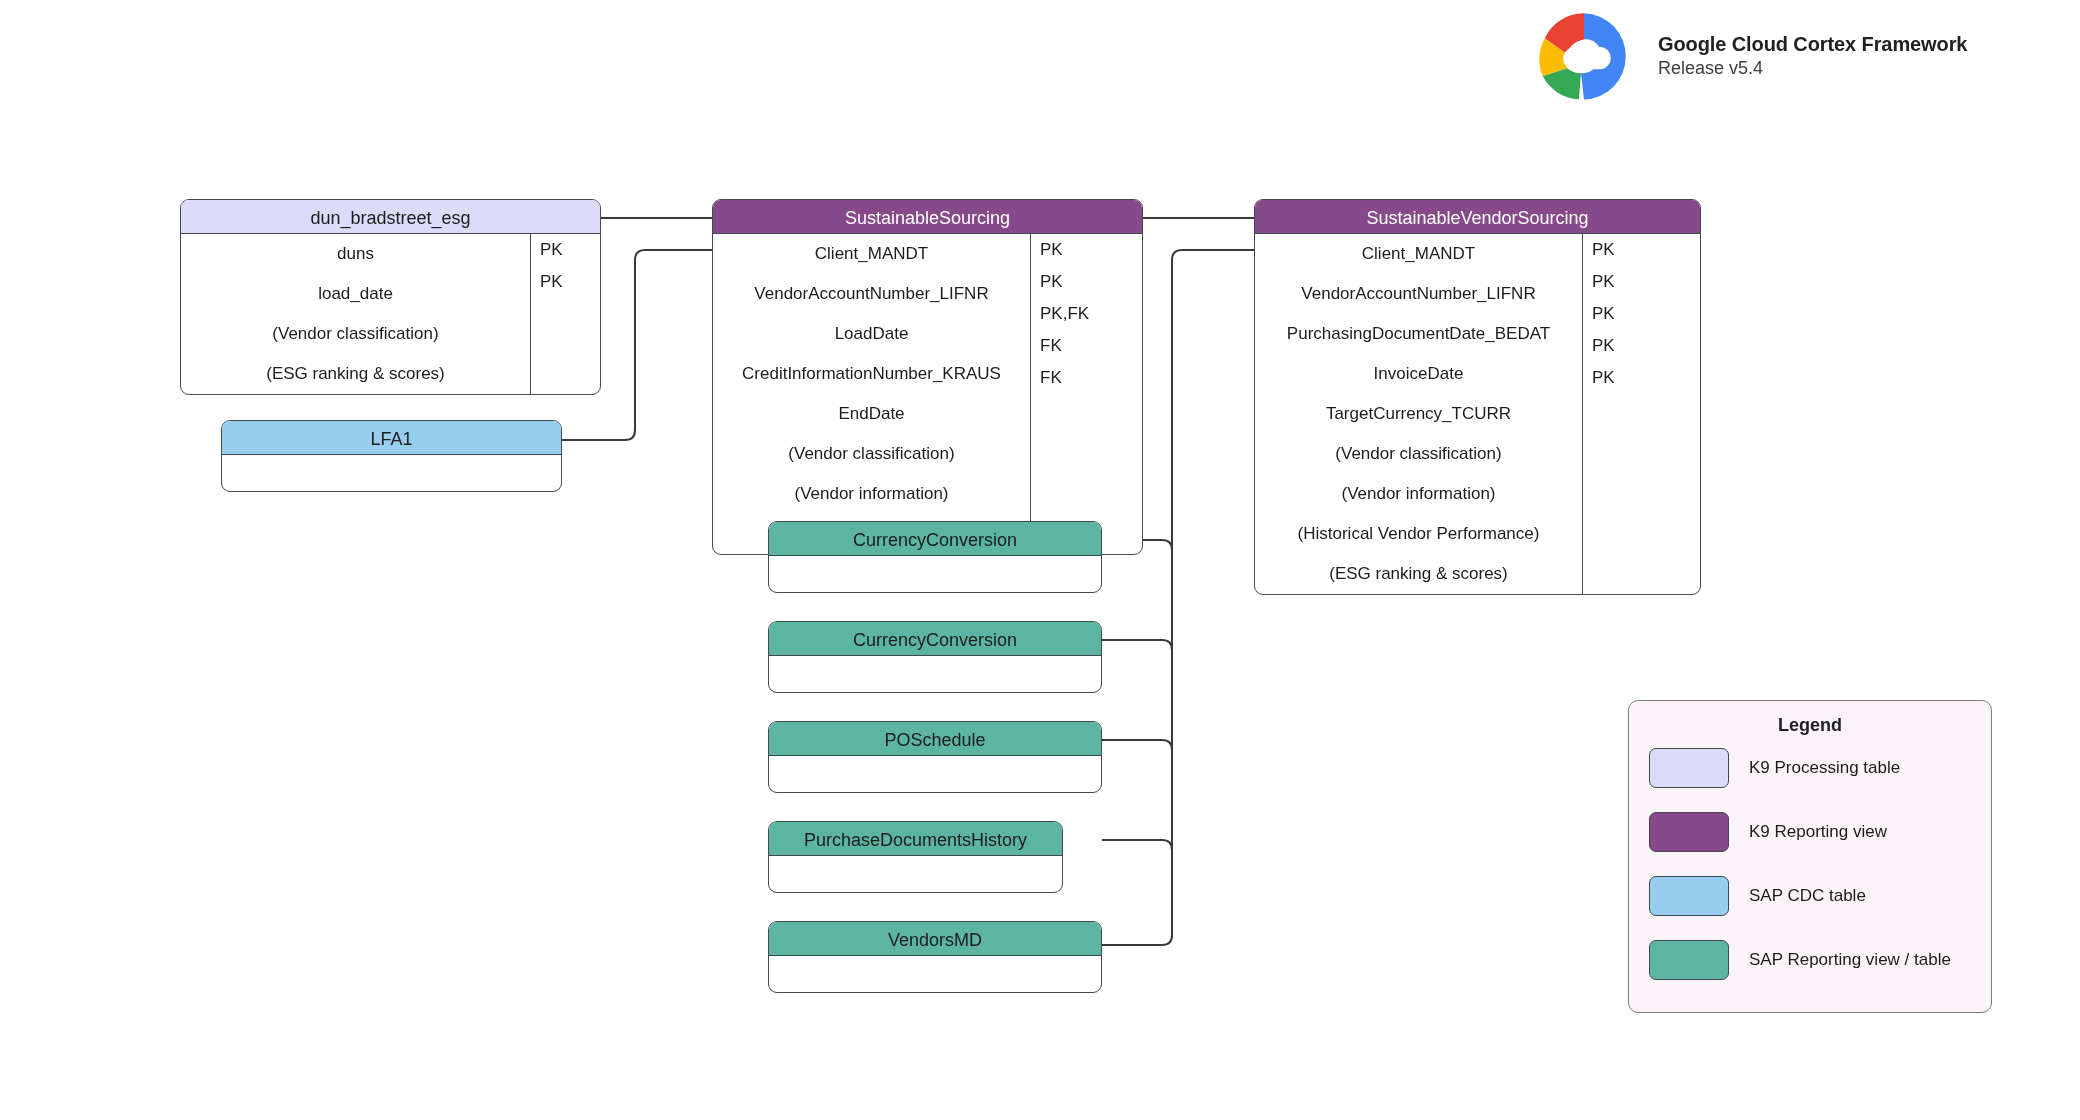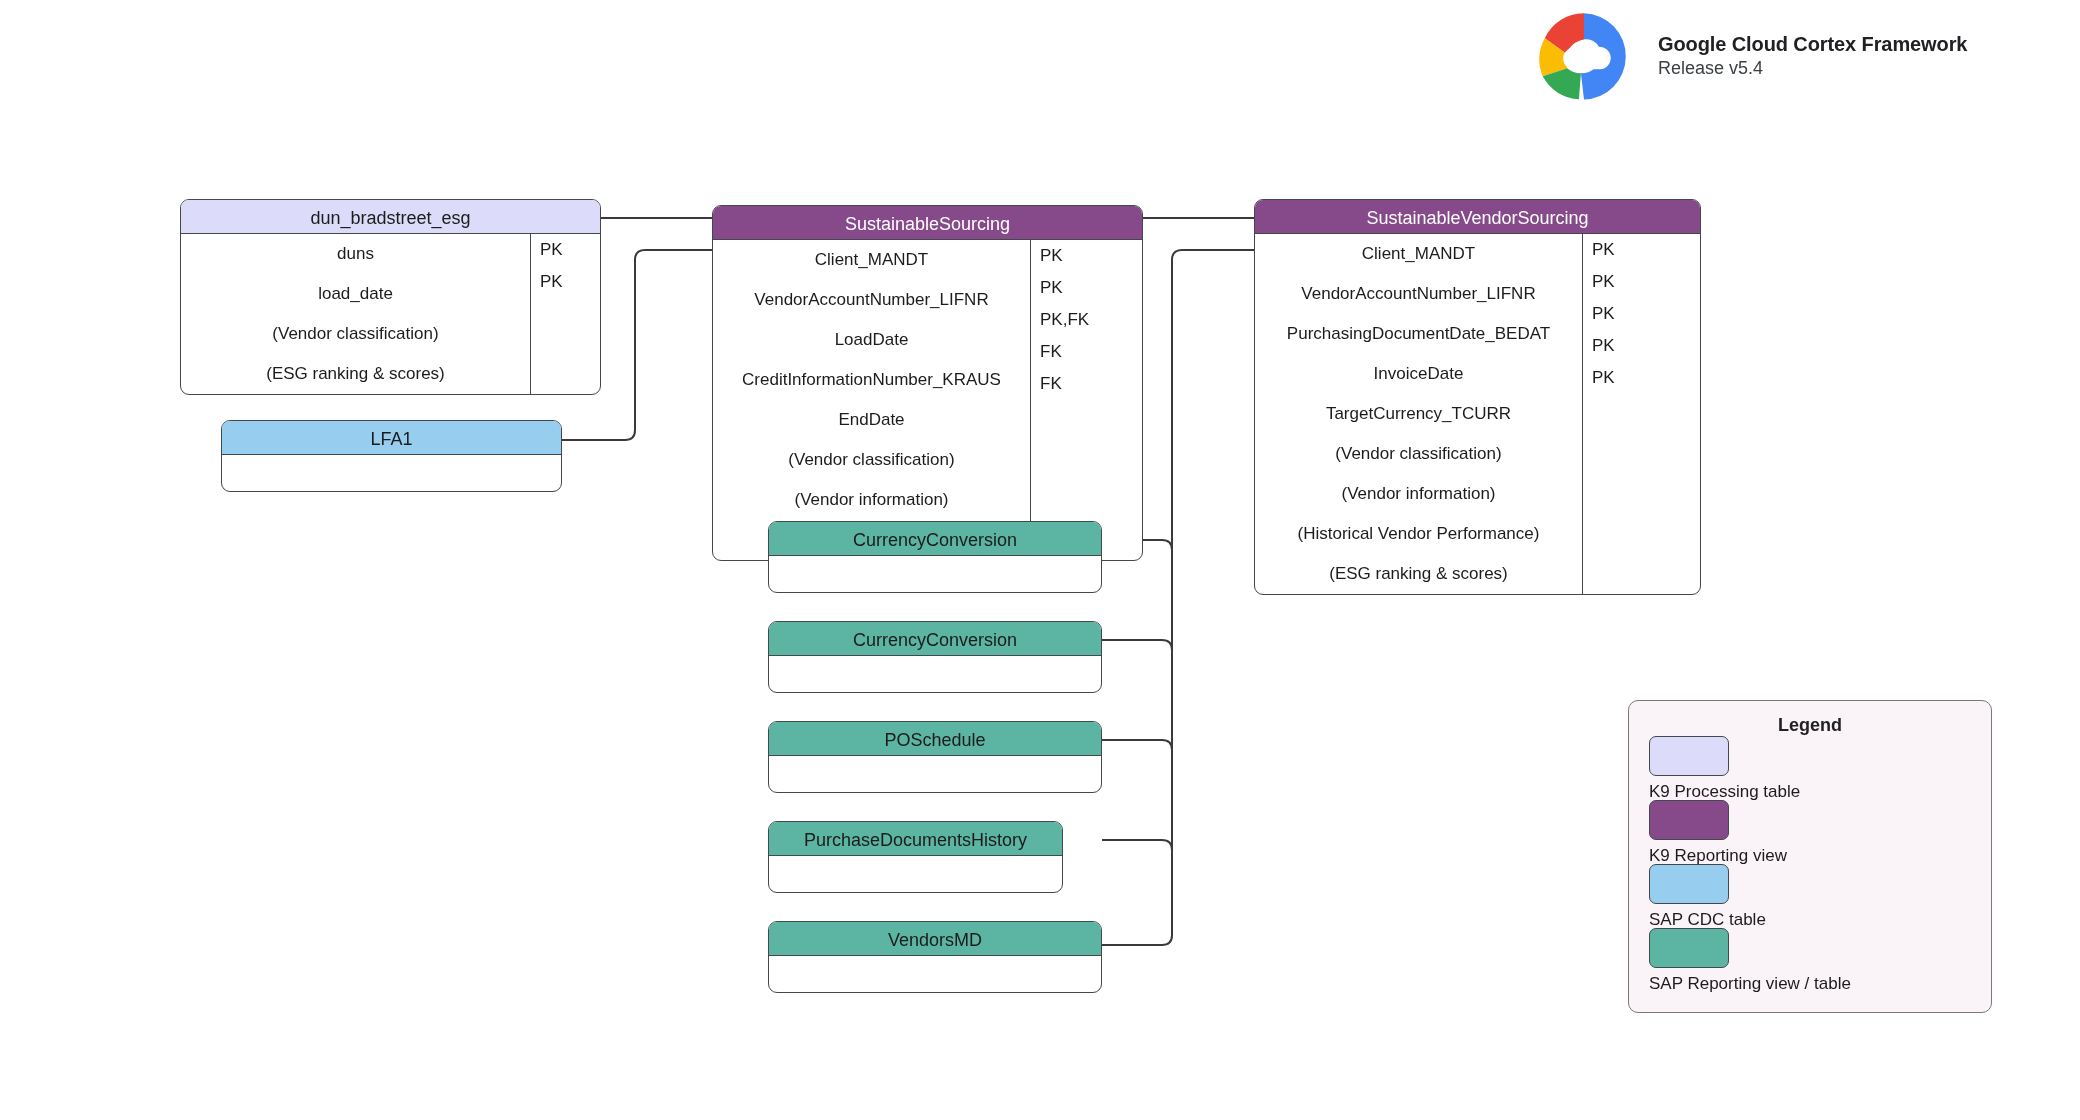--- a/index.html
+++ b/index.html
@@ -110,23 +110,23 @@
     padding: 14px 20px 20px;
   }
   #legend-title {
     text-align: center;
     font-size: 18px;
     font-weight: bold;
     color: #202124;
   }
   .legend-row {
     display: flex;
-    gap: 6px;
+    align-items: center;
+    gap: 20px;
     height: 64px;
-    flex-direction: column;
   }
   .legend-swatch {
     flex: none;
     width: 78px;
     height: 38px;
     border: 1.6px solid #43484d;
     border-radius: 7px;
   }
   .legend-label { font-size: 17px; color: #1c1c1c; white-space: nowrap; }
 </style>
@@ -181,21 +181,21 @@
         <div class="key-row"></div>
       </div>
     </div>
   </div>
 
   <div class="entity theme-sapcdc" id="e-lfa1" style="left:221px; top:420px; width:341px;">
     <div class="entity-title">LFA1</div>
     <div class="entity-body entity-body-empty"></div>
   </div>
 
-  <div class="entity theme-k9report" id="e-ss" style="left:712px; top:205px; width:431px;">
+  <div class="entity theme-k9report" id="e-ss" style="left:712px; top:199px; width:431px;">
     <div class="entity-title">SustainableSourcing</div>
     <div class="entity-body">
       <div class="col-fields">
         <div class="field-row">Client_MANDT</div>
         <div class="field-row">VendorAccountNumber_LIFNR</div>
         <div class="field-row">LoadDate</div>
         <div class="field-row">CreditInformationNumber_KRAUS</div>
         <div class="field-row">EndDate</div>
         <div class="field-row">(Vendor classification)</div>
         <div class="field-row">(Vendor information)</div>

